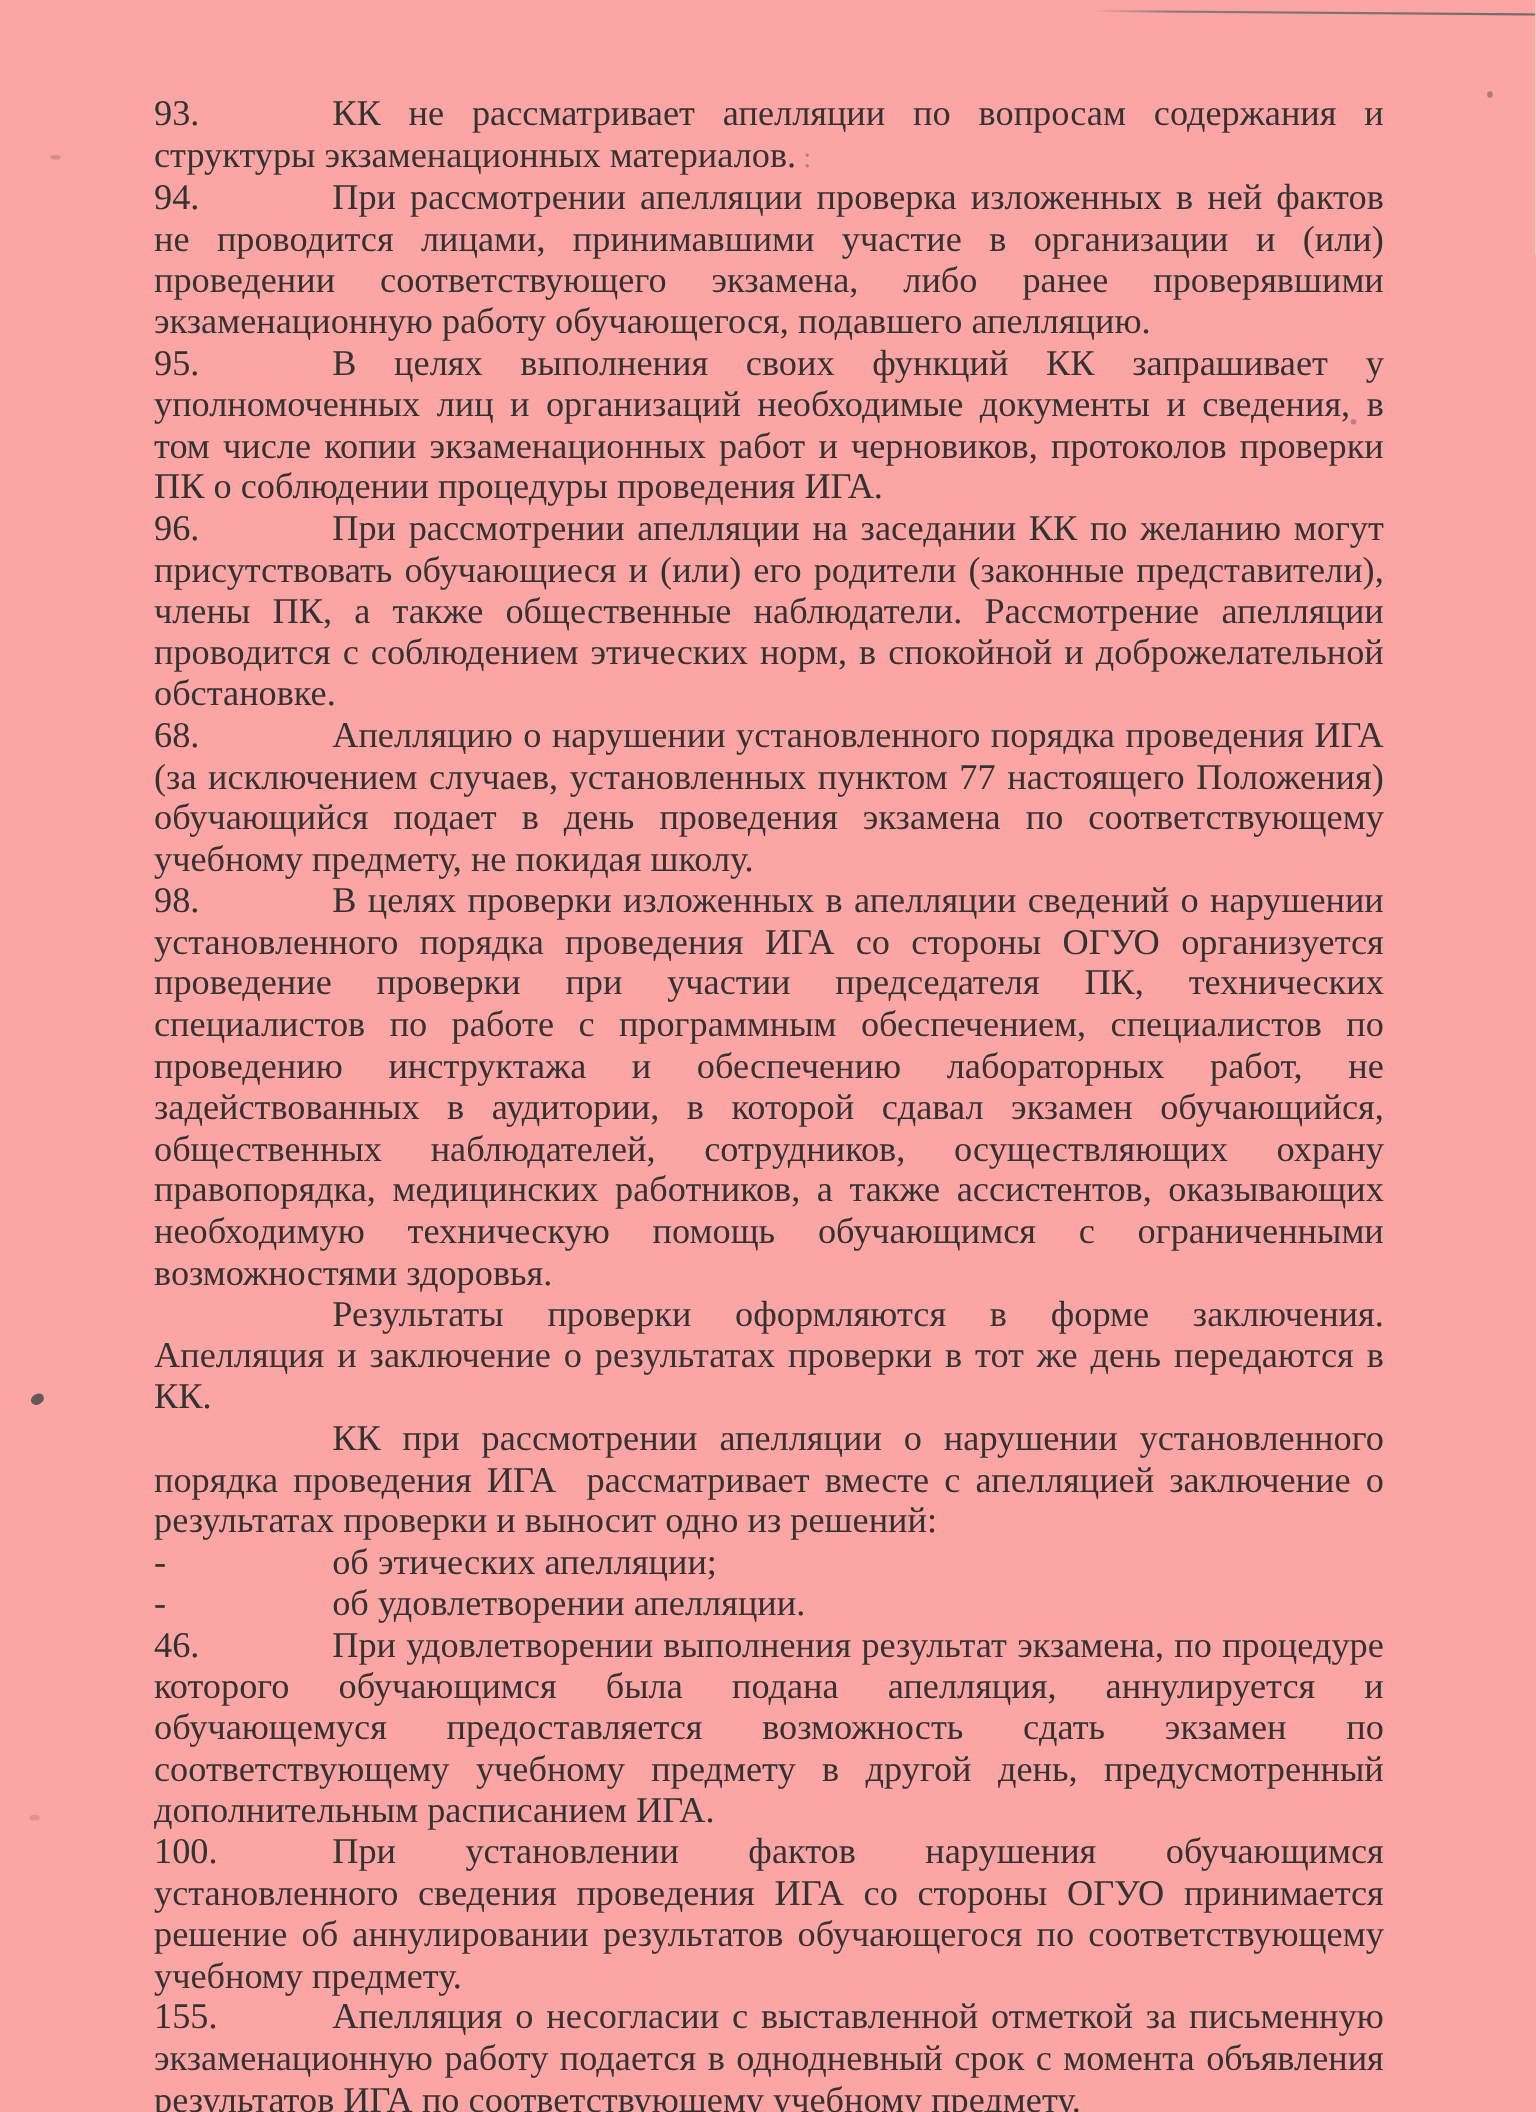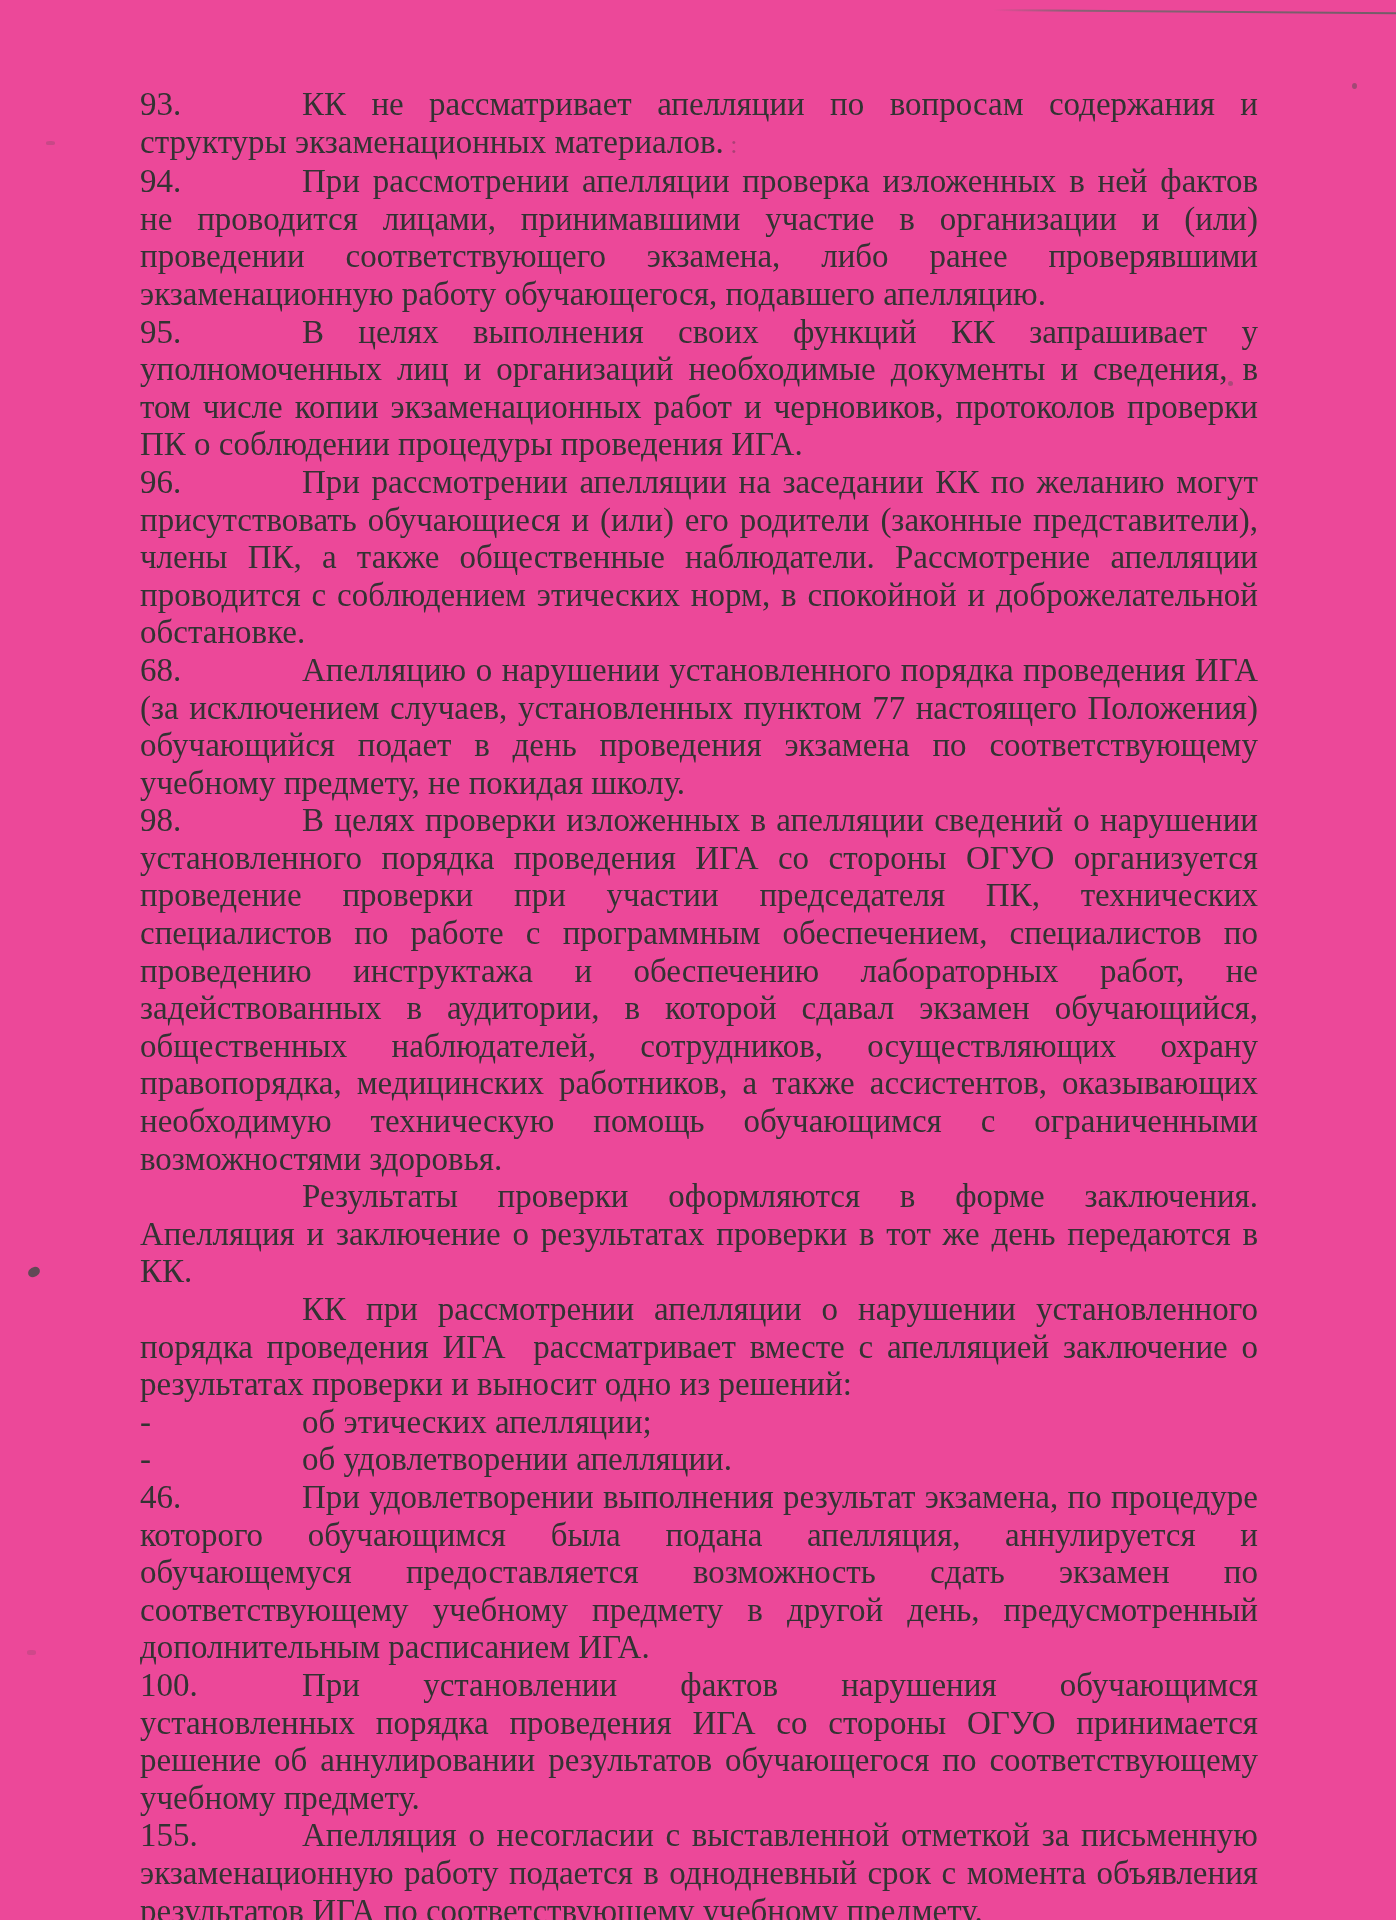--- a/index.html
+++ b/index.html
@@ -5,21 +5,21 @@
   html, body {
     margin: 0;
     padding: 0;
     background: #e9e9e7;
   }
   .page {
     position: relative;
     width: 1396px;
     height: 1920px;
     margin: 0 auto;
-    background: #ec4899;
+    background: #fca5a5;
     overflow: hidden;
     font-family: "Liberation Serif", "DejaVu Serif", serif;
     color: #333333;
   }
   .content {
     position: absolute;
     left: 140px;
     top: 86px;
     width: 1118px;
     font-size: 33px;
@@ -90,16 +90,16 @@
       <div class="para numbered"><span class="pmarker">94.</span><span>При рассмотрении апелляции проверка изложенных в ней фактов не проводится лицами, принимавшими участие в организации и (или) проведении соответствующего экзамена, либо ранее проверявшими экзаменационную работу обучающегося, подавшего апелляцию.</span></div>
       <div class="para numbered"><span class="pmarker">95.</span><span>В целях выполнения своих функций КК запрашивает у уполномоченных лиц и организаций необходимые документы и сведения, в том числе копии экзаменационных работ и черновиков, протоколов проверки ПК о соблюдении процедуры проведения ИГА.</span></div>
       <div class="para numbered"><span class="pmarker">96.</span><span>При рассмотрении апелляции на заседании КК по желанию могут присутствовать обучающиеся и (или) его родители (законные представители), члены ПК, а также общественные наблюдатели. Рассмотрение апелляции проводится с соблюдением этических норм, в спокойной и доброжелательной обстановке.</span></div>
       <div class="para numbered"><span class="pmarker">68.</span><span>Апелляцию о нарушении установленного порядка проведения ИГА (за исключением случаев, установленных пунктом 77 настоящего Положения) обучающийся подает в день проведения экзамена по соответствующему учебному предмету, не покидая школу.</span></div>
       <div class="para numbered"><span class="pmarker">98.</span><span>В целях проверки изложенных в апелляции сведений о нарушении установленного порядка проведения ИГА со стороны ОГУО организуется проведение проверки при участии председателя ПК, технических специалистов по работе с программным обеспечением, специалистов по проведению инструктажа и обеспечению лабораторных работ, не задействованных в аудитории, в которой сдавал экзамен обучающийся, общественных наблюдателей, сотрудников, осуществляющих охрану правопорядка, медицинских работников, а также ассистентов, оказывающих необходимую техническую помощь обучающимся с ограниченными возможностями здоровья.</span></div>
       <div class="para indent"><span>Результаты проверки оформляются в форме заключения. Апелляция и заключение о результатах проверки в тот же день передаются в КК.</span></div>
       <div class="para indent"><span>КК при рассмотрении апелляции о нарушении установленного порядка проведения ИГА&nbsp; рассматривает вместе с апелляцией заключение о результатах проверки и выносит одно из решений:</span></div>
       <div class="para dash"><span class="pmarker">-</span><span>об этических апелляции;</span></div>
       <div class="para dash"><span class="pmarker">-</span><span>об удовлетворении апелляции.</span></div>
       <div class="para numbered"><span class="pmarker">46.</span><span>При удовлетворении выполнения результат экзамена, по процедуре которого обучающимся была подана апелляция, аннулируется и обучающемуся предоставляется возможность сдать экзамен по соответствующему учебному предмету в другой день, предусмотренный дополнительным расписанием ИГА.</span></div>
-      <div class="para numbered"><span class="pmarker">100.</span><span>При установлении фактов нарушения обучающимся установленных порядка проведения ИГА со стороны ОГУО принимается решение об аннулировании результатов обучающегося по соответствующему учебному предмету.</span></div>
+      <div class="para numbered"><span class="pmarker">100.</span><span>При установлении фактов нарушения обучающимся установленного сведения проведения ИГА со стороны ОГУО принимается решение об аннулировании результатов обучающегося по соответствующему учебному предмету.</span></div>
       <div class="para numbered"><span class="pmarker">155.</span><span>Апелляция о несогласии с выставленной отметкой за письменную экзаменационную работу подается в однодневный срок с момента объявления результатов ИГА по соответствующему учебному предмету.</span></div>
     </div>
 </div>
 
 </body></html>

